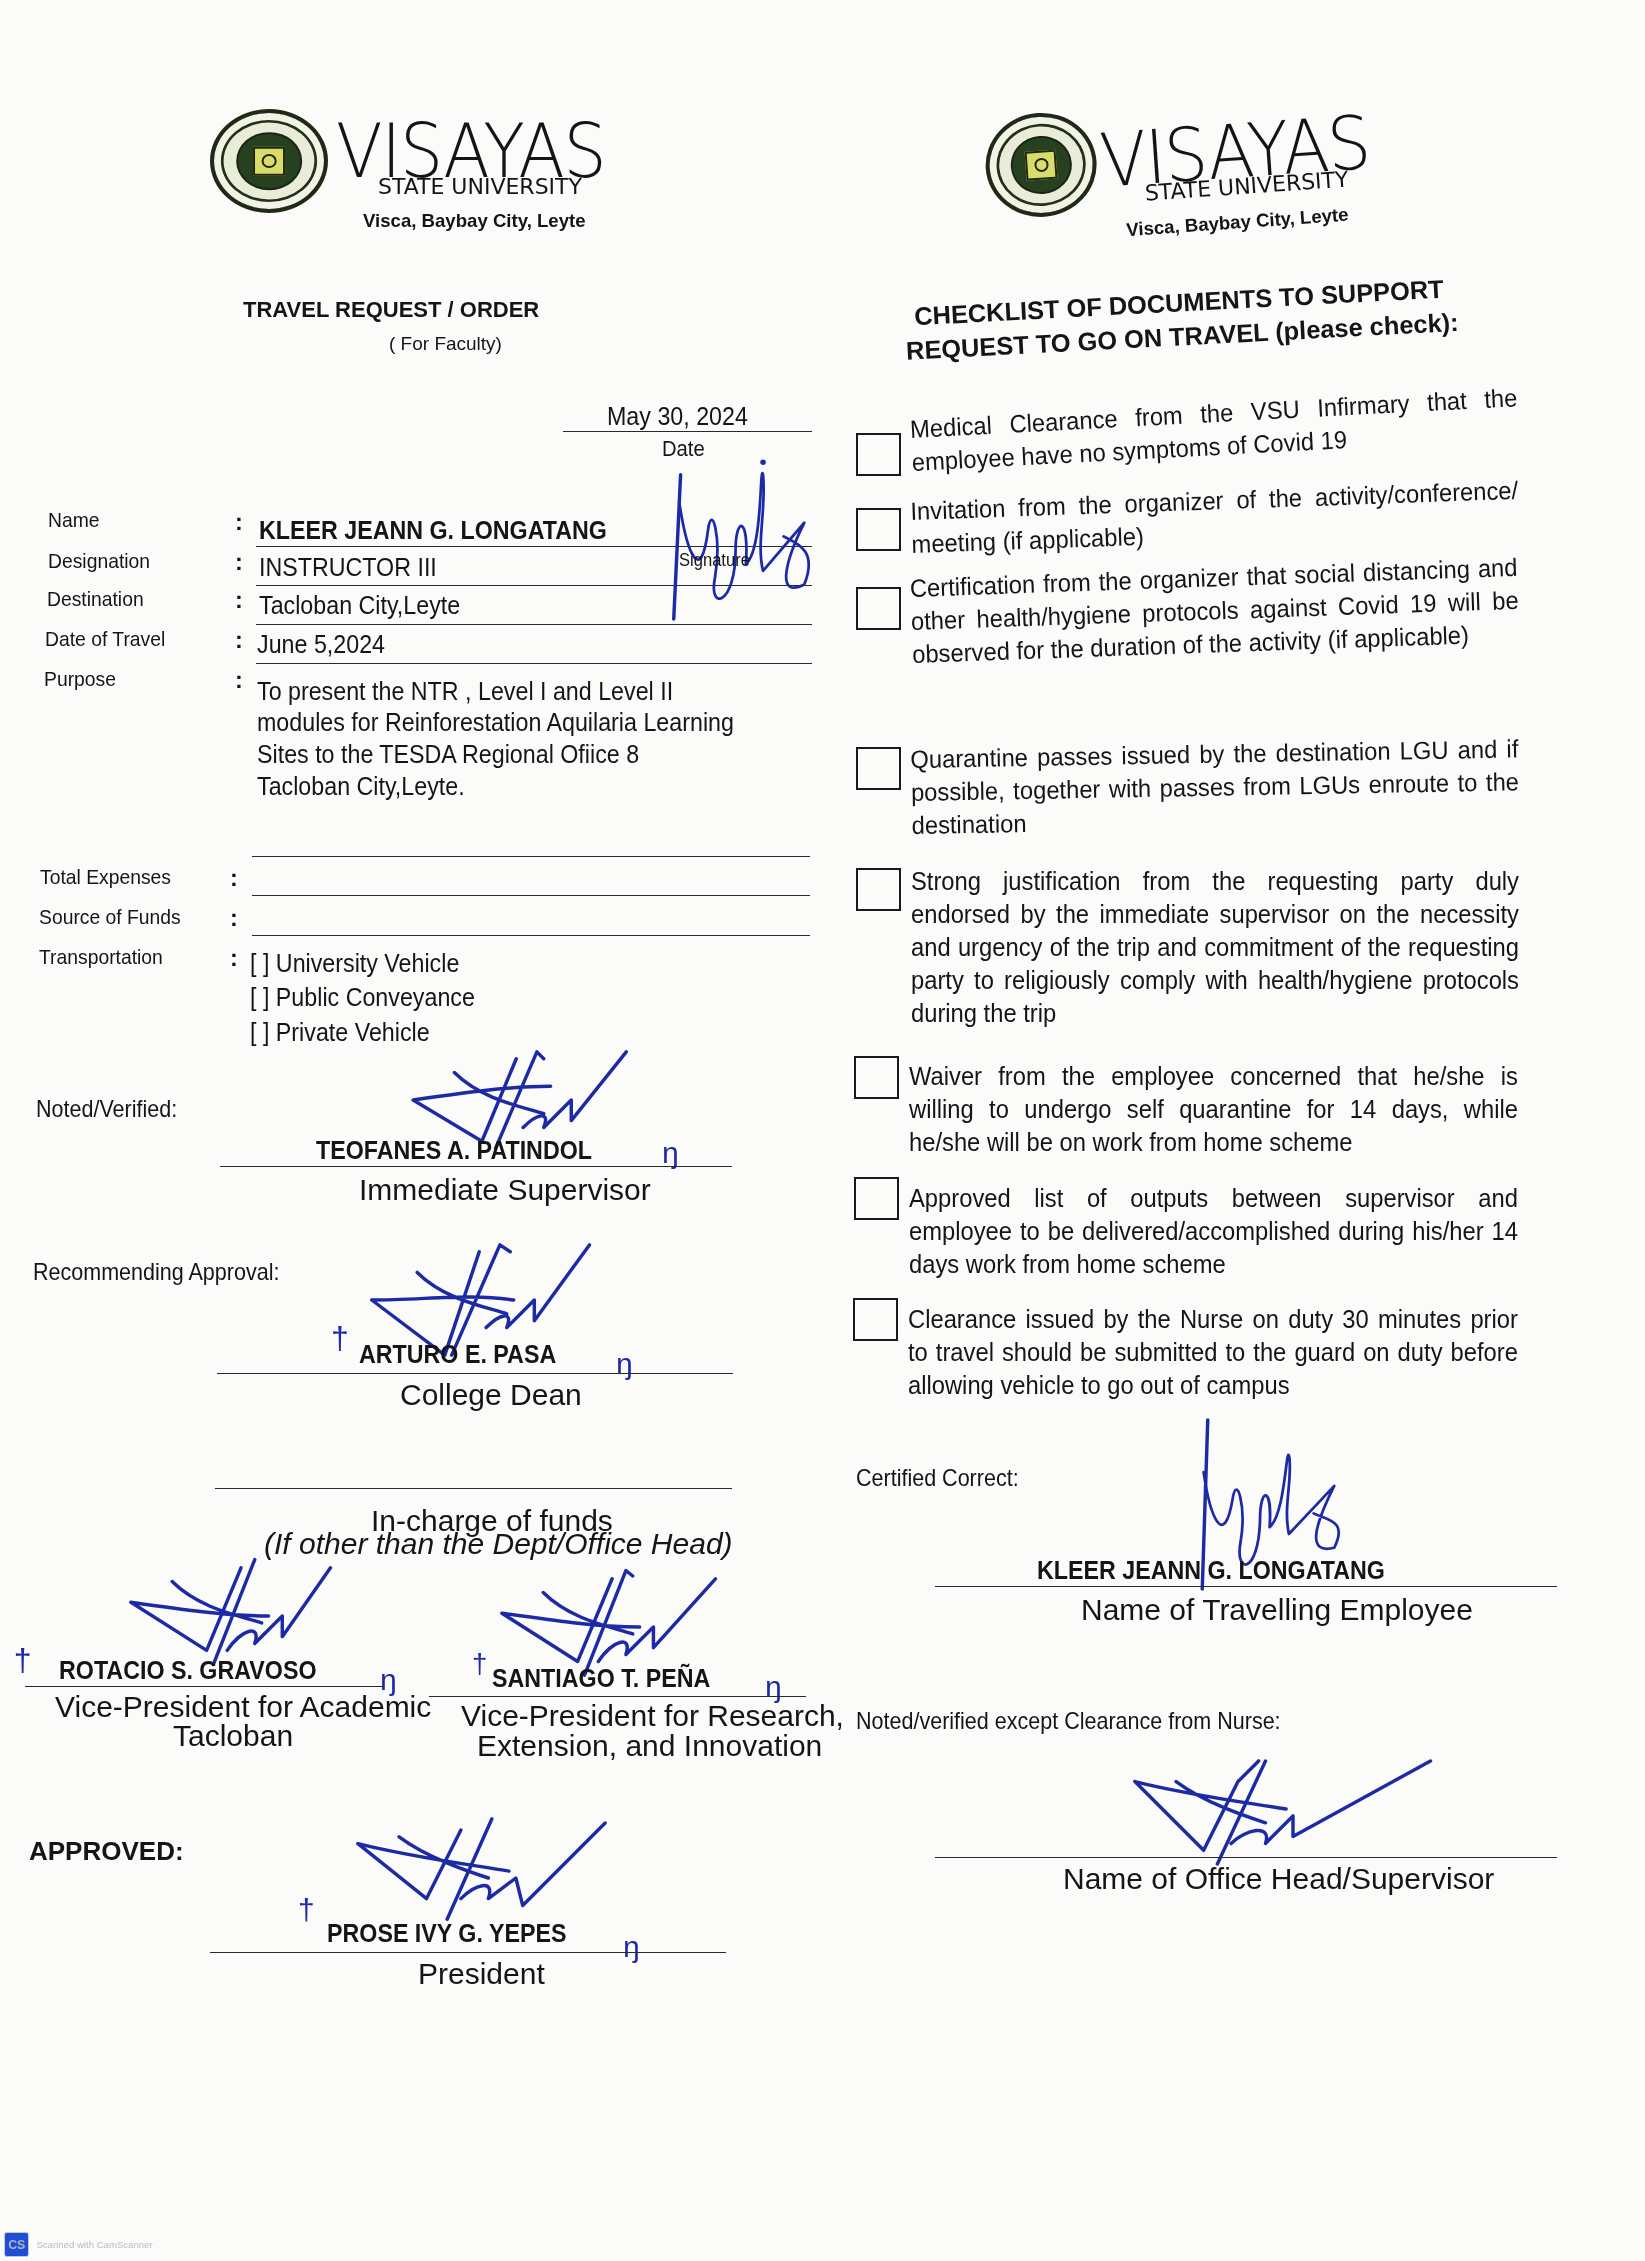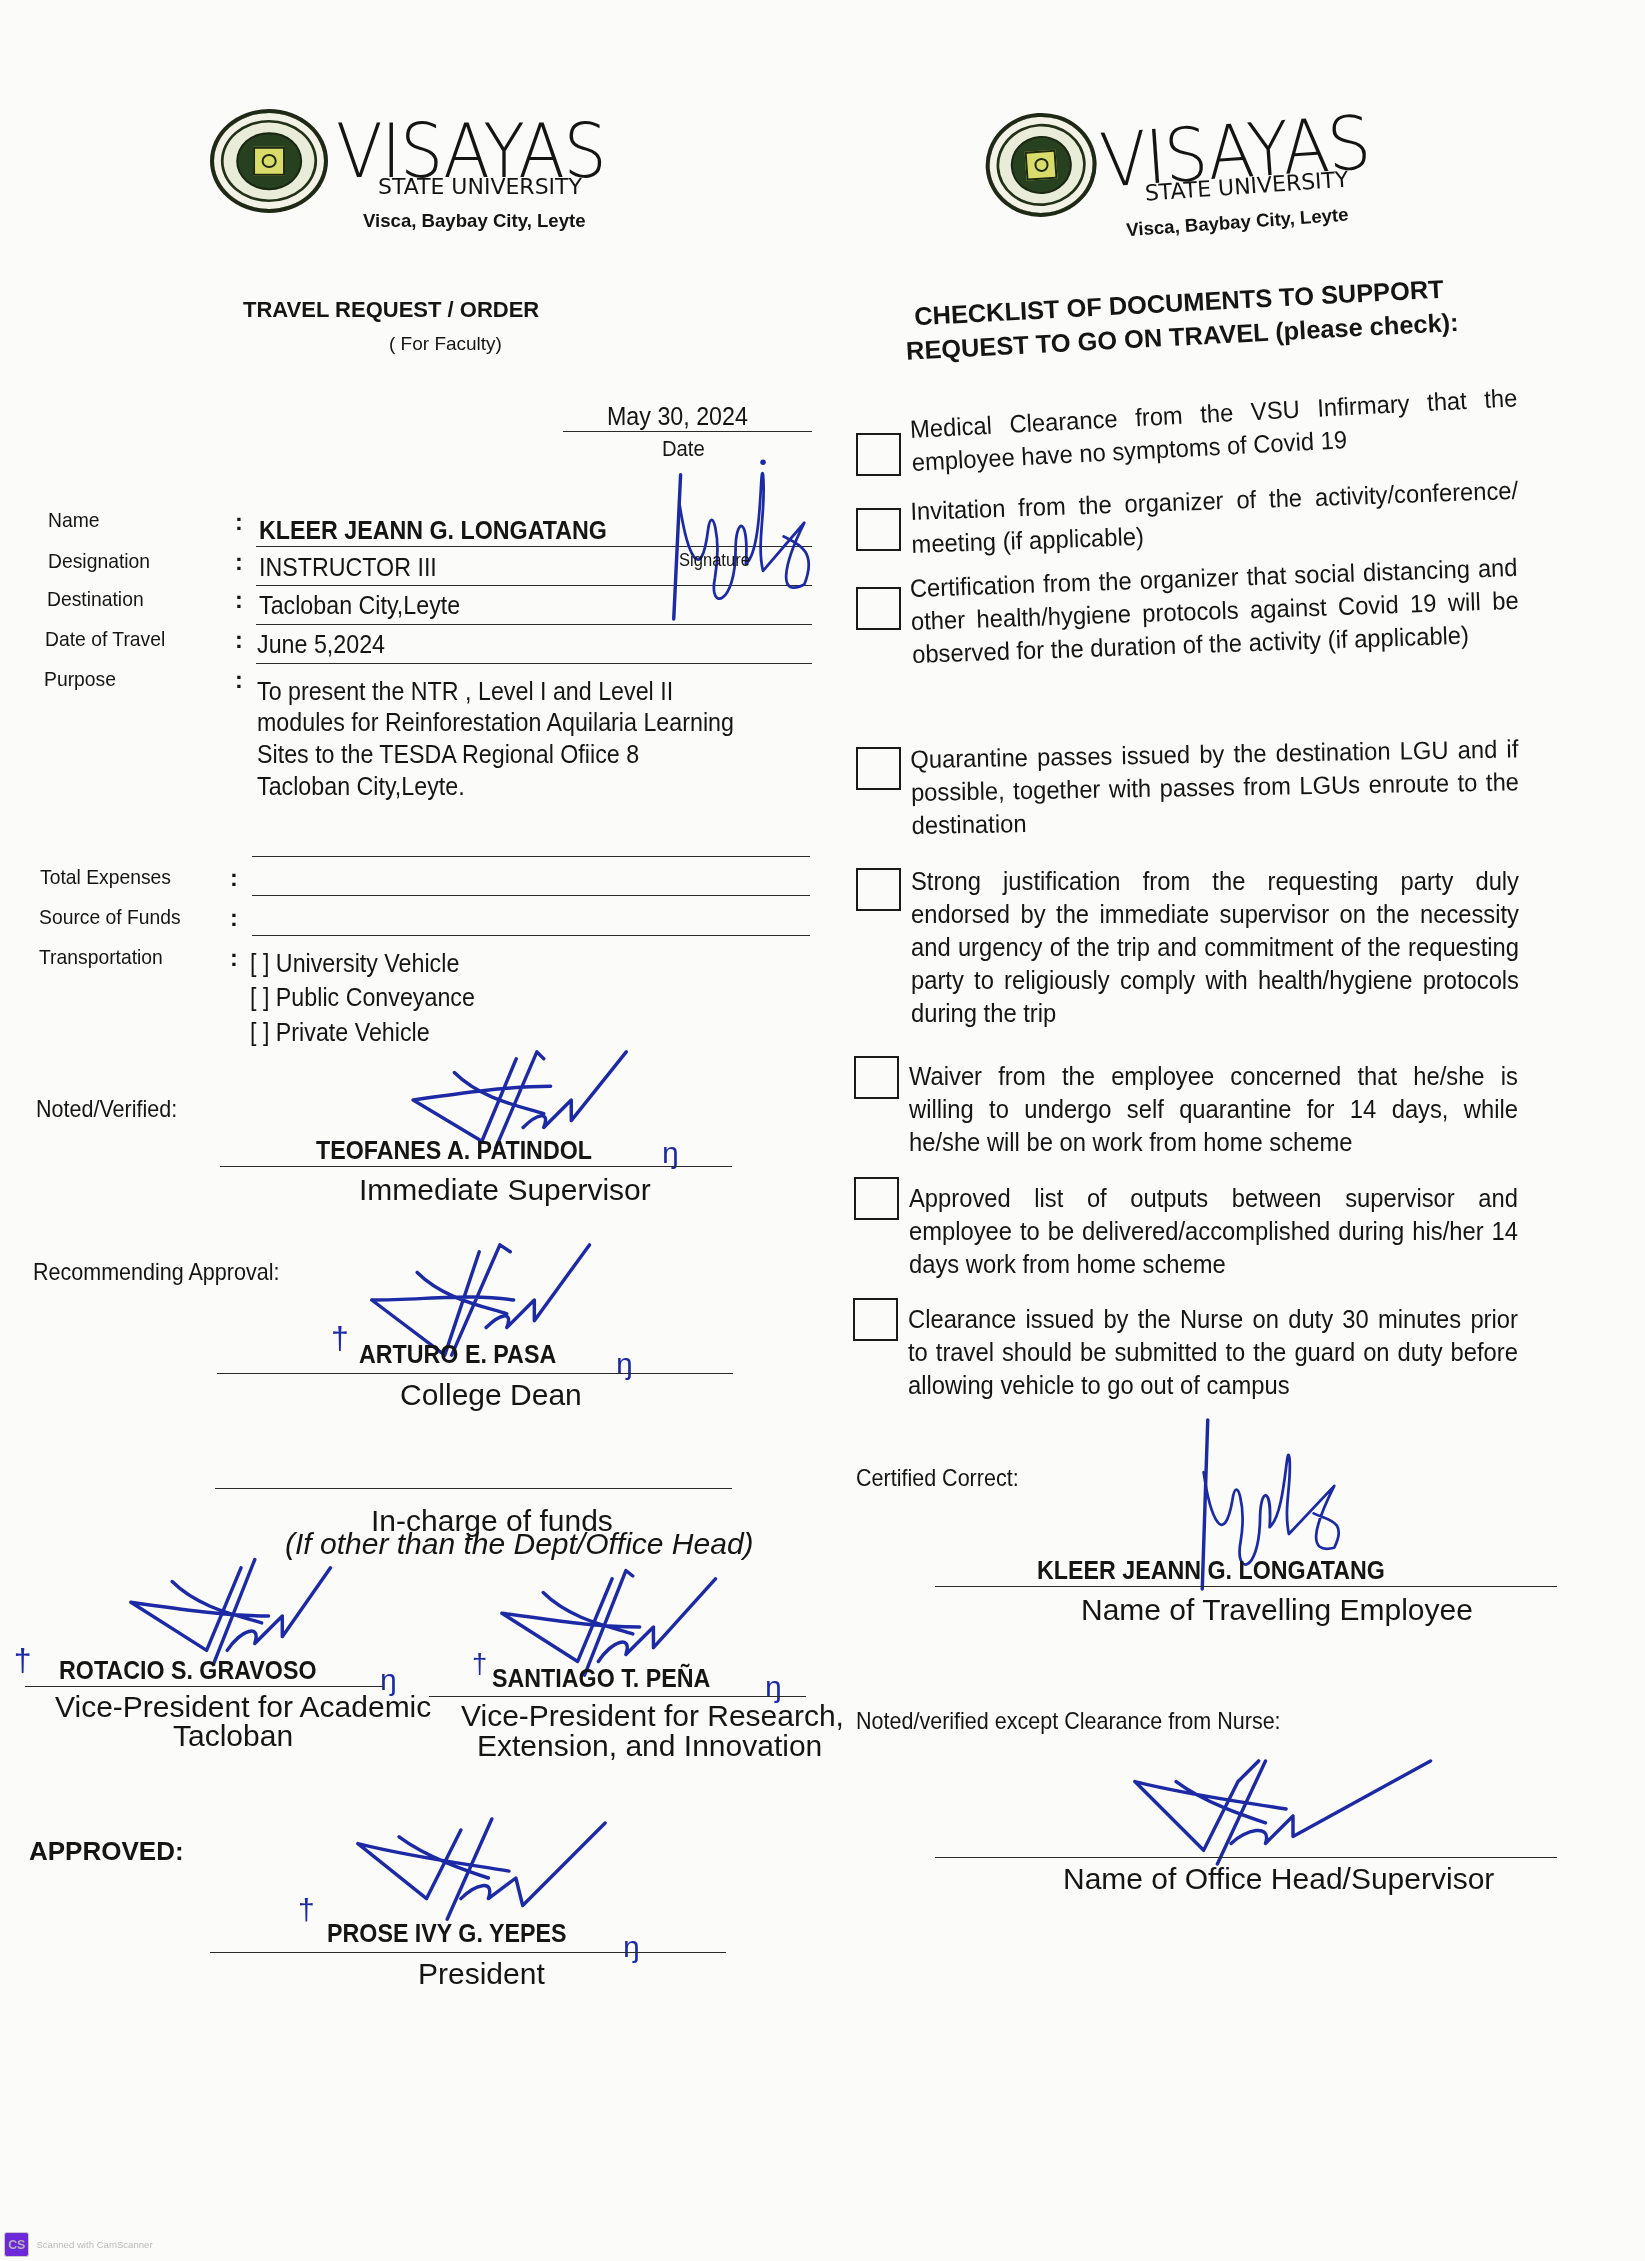--- a/index.html
+++ b/index.html
@@ -22,21 +22,21 @@
   .val { font-size:25px; transform:scaleX(0.93); transform-origin:left; }
   .colon { font-size:23.4px; font-weight:bold; }
   .line { position:absolute; height:1.4px; background:#2a2a2a; }
   .sig-name { font-weight:bold; font-size:25px; white-space:nowrap; transform:scaleX(0.93); transform-origin:left; }
   .sig-role { font-size:30px; text-align:left; white-space:nowrap; }
   .chk-box { position:absolute; width:41px; height:39px; border:2.1px solid #1a1a1a; background:#fbfbfa; }
   .chk-text { position:absolute; font-size:25px; line-height:33px; text-align:justify; text-align-last:left; transform:scaleX(0.95); transform-origin:left; }
   .ink { position:absolute; pointer-events:none; }
   .ink path { fill:none; stroke:#1d2aa6; stroke-linecap:round; stroke-linejoin:round; }
   .footer-cs { position:absolute; left:4.1px; top:2232px; display:flex; align-items:center; gap:6.9px; color:#bbbbbb; font-size:9.6px; }
-  .cs-icon { width:23.4px; height:23.4px; border:1.4px solid #c9c9c9; border-radius:2.8px; background:#6d28d9; color:#b5b5b5; font-weight:bold; font-size:12.4px; display:flex; align-items:center; justify-content:center; }
+  .cs-icon { width:23.4px; height:23.4px; border:1.4px solid #c9c9c9; border-radius:2.8px; background:#1d4ed8; color:#b5b5b5; font-weight:bold; font-size:12.4px; display:flex; align-items:center; justify-content:center; }
 </style>
 </head>
 <body>
 
 <div>
   <div class="seal" style="left:210px;top:109px;width:110px;height:96px;">
     <div class="inner">
         <div class="sq">
           <div class="dot"></div>
         </div>
@@ -140,21 +140,21 @@
   <path d="M4 90 C80 90 150 80 210 90 M4 90 L110 170 L160 20 M70 50 C110 90 170 100 200 110 M120 170 L190 10 L205 20 M170 130 C190 110 210 105 200 130 L240 90 L240 120 L320 10" stroke-width="5"></path>
 </svg>
 <div class="abs" style="left:331px;top:1320px;color:#1d2aa6;font-size:32px;">†</div>
 <div class="abs sig-name" style="left:359px;top:1340px;">ARTURO E. PASA</div>
 <div class="abs" style="left:616px;top:1347px;color:#1d2aa6;font-size:30px;">ŋ</div>
 <div class="line" style="left:217px;top:1373px;width:516px;"></div>
 <div class="abs sig-role" style="left:400px;top:1378px;">College Dean</div>
 
 <div class="line" style="left:215px;top:1488px;width:517px;"></div>
 <div class="abs sig-role" style="left:371px;top:1496px;margin-top:8px;">In-charge of  funds</div>
-<div class="abs sig-role" style="left:285px;top:1527px;font-style:italic;">(If other than the Dept/Office Head)</div>
+<div class="abs sig-role" style="left:264px;top:1527px;font-style:italic;">(If other than the Dept/Office Head)</div>
 
 <svg class="ink" style="left:124px;top:1554px;" width="234" height="124" viewBox="0 0 340 180">
   <path d="M10 70 C80 80 150 90 210 90 M10 70 L120 140 L170 20 M70 40 C110 80 170 90 200 100 M130 160 L190 8 M150 140 C170 110 200 100 190 130 L230 90 L230 120 L300 20" stroke-width="5"></path>
 </svg>
 <div class="abs" style="left:13.8px;top:1642px;color:#1d2aa6;font-size:32px;">†</div>
 <div class="abs sig-name" style="left:59px;top:1656px;">ROTACIO S. GRAVOSO</div>
 <div class="abs" style="left:380px;top:1663px;color:#1d2aa6;font-size:30px;">ŋ</div>
 <div class="line" style="left:25px;top:1686px;width:358px;"></div>
 <div class="abs sig-role" style="left:55px;top:1690px;">Vice-President for Academic</div>
 <div class="abs sig-role" style="left:173px;top:1719px;">Tacloban</div>

